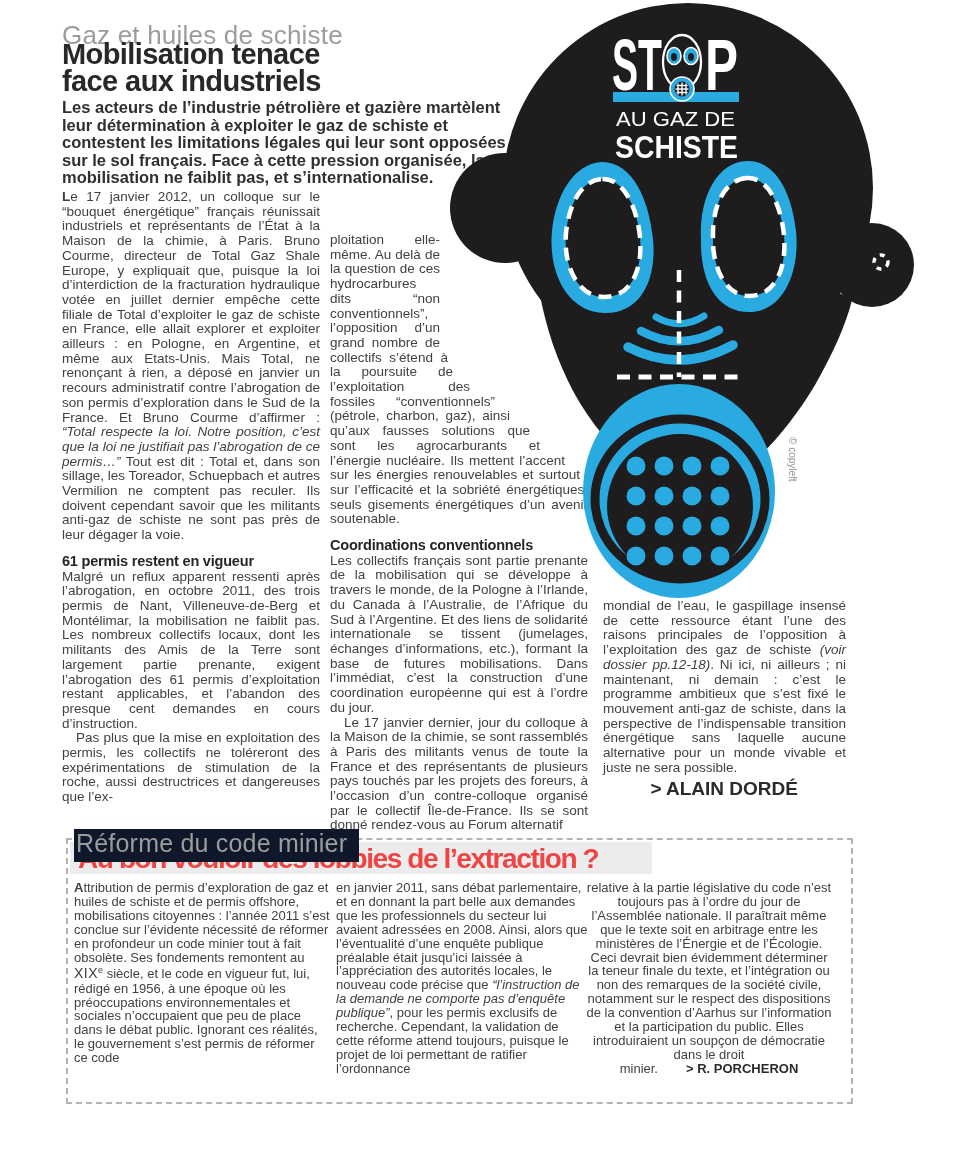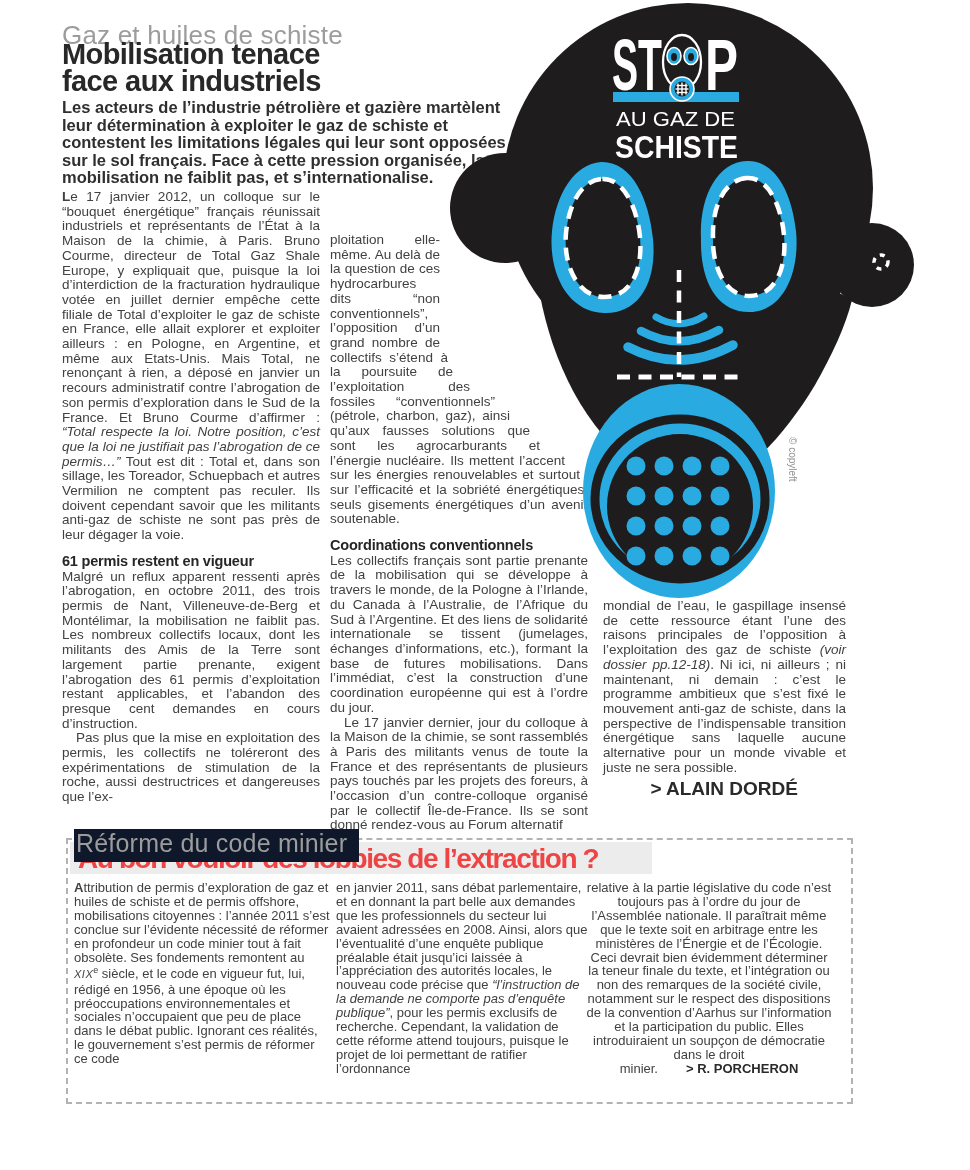--- a/index.html
+++ b/index.html
@@ -25,21 +25,21 @@
   #col3{left:603px;top:599px;width:243px;}
   .subhead{font-size:14.5px;font-weight:bold;margin:11px 0 1px;color:#262626;
            text-align:left;letter-spacing:-0.2px;}
   .indent{text-indent:14px;}
   .ws{float:right;clear:right;}
   .author{font-weight:bold;font-size:19px;text-align:right;margin-top:7px;color:#2a2a2a;}
   #col3 .author{padding-right:48px;}
   .seg-b{font-weight:bold;}
   .seg-i{font-style:italic;}
   .seg-sup{vertical-align:super;font-size:9px;}
-  .seg-sc{font-size:11px;letter-spacing:0.5px;font-style:italic;}
+  .seg-sc{font-size:14px;letter-spacing:0.5px;}
   
   #poster{left:438px;top:0;width:478px;height:618px;}
   .f-blue{fill:var(--blue);} .f-ink{fill:var(--ink);}
   .s-blue{stroke:var(--blue);} .s-ink{stroke:var(--ink);}
   .stop-txt{fill:#fff;font-weight:bold;font-size:72px;font-family:"Liberation Sans",sans-serif;}
   .sub1-txt{fill:#fff;font-size:21px;font-family:"Liberation Sans",sans-serif;}
   .sub2-txt{fill:#fff;font-weight:bold;font-size:31px;font-family:"Liberation Sans",sans-serif;}
   .credit-txt{fill:#8f8f8f;font-size:10px;font-family:"Liberation Sans",sans-serif;}
   .goggle-inner{fill:var(--ink);stroke:#fff;stroke-width:4.5;stroke-dasharray:13 8;}
   

